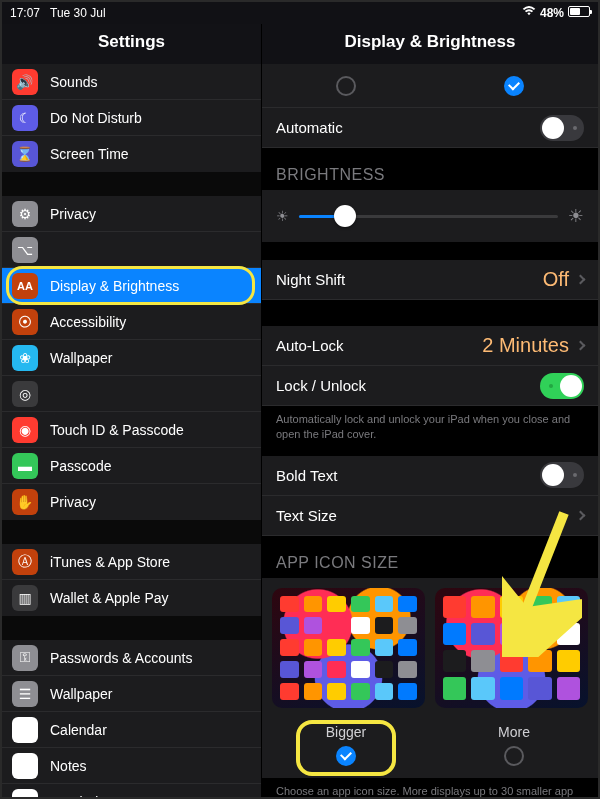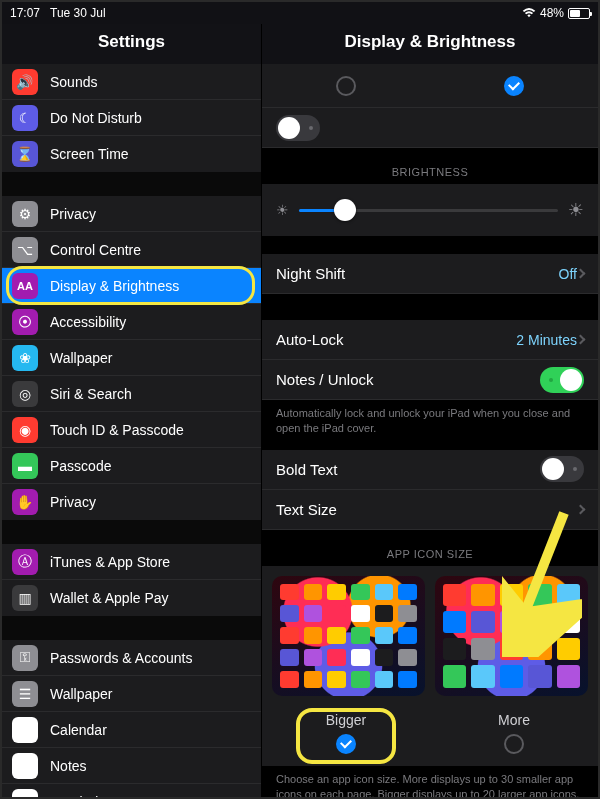--- a/index.html
+++ b/index.html
@@ -22,21 +22,21 @@
     height: 22px;
     display: flex;
     align-items: center;
     justify-content: space-between;
     padding: 0 8px;
     font-size: 12px;
     color: #fff;
     background: rgba(20,20,25,0.85);
   }
   .status-left { display: flex; gap: 10px; }
-  .status-right { display: flex; align-items: center; gap: 4px; }
+  .status-right { display: flex; align-items: flex-start; gap: 4px; font-weight: bold; }
   .wifi-icon { width: 14px; height: 10px; }
   .battery-icon {
     width: 22px; height: 11px;
     border: 1px solid #fff; border-radius: 2px; position: relative;
   }
   .battery-icon::after {
     content:""; position:absolute; right:-3px; top:3px; width:2px; height:4px; background:#fff; border-radius:0 1px 1px 0;
   }
   .battery-fill { position:absolute; left:1px; top:1px; bottom:1px; background:#fff; border-radius:1px; }
 
@@ -85,40 +85,40 @@
   .row.selected { background:#0a84ff; }
   .row.selected .label { color:#fff; }
   .highlight-ring {
     position:absolute; inset: -2px 6px -2px 4px;
     border: 3px solid #f5e642; border-radius: 16px;
     pointer-events:none;
   }
 
   
   .bg-red{background:#ff3b30}.bg-purple{background:#5e5ce6}.bg-indigo{background:#5856d6}
-  .bg-gray{background:#8e8e93}.bg-blue{background:#a21caf}.bg-cyan{background:#25b8f0}
+  .bg-gray{background:#8e8e93}.bg-blue{background:#c2410c}.bg-cyan{background:#25b8f0}
   .bg-darkgray{background:#3a3a3c}.bg-fp{background:#ff3b30}.bg-green{background:#34c759}
   .bg-white{background:#fff;color:#555}
 
   
   .d-row {
     display:flex; align-items:center;
     height: 40px;
     padding: 0 14px;
     background:#1c1c1e;
     border-bottom:1px solid #2b2b2d;
     position: relative;
   }
   .d-row:last-child{border-bottom:none}
   .d-row .label{flex:1; font-size:15px}
-  .d-row .value{color:#7dd3fc; font-size:14px; margin-right:0}
+  .d-row .value{color:#fdba74; font-size:20px; margin-right:8px}
   .chevron{width:7px;height:7px;border-right:2px solid #5a5a5e;border-top:2px solid #5a5a5e;transform:rotate(45deg)}
   .section-header{
-    font-size:11px; letter-spacing:0.5px; color:#7a7a7e;
-    padding: 18px 14px 6px; text-transform:uppercase;text-align:center;
+    font-size:16px; letter-spacing:0.5px; color:#7a7a7e;
+    padding: 18px 14px 6px; text-transform:uppercase;
   }
   .footer-text{
     font-size:11px; color:#7a7a7e; padding:6px 14px 14px; line-height:1.35;
   }
   .d-group{margin-bottom:0}
   .spacer-sm{height:18px}
   .spacer-md{height:26px}
 
   
   .toggle{
@@ -231,38 +231,36 @@
               <span class="label">Screen Time</span>
             </div>
           </div>
           <div class="list-group">
             <div class="row">
               <span class="icon-box bg-gray">⚙</span>
               <span class="label">Privacy</span>
             </div>
             <div class="row">
               <span class="icon-box bg-gray">⌥</span>
-              <span class="label">Control Centre</span>
             </div>
             <div class="row selected">
               <span class="icon-box bg-blue" style="font-size: 11px; font-weight: 700;">AA</span>
               <span class="label">Display &amp; Brightness</span>
               <span class="highlight-ring"></span>
             </div>
             <div class="row">
               <span class="icon-box bg-blue">⦿</span>
               <span class="label">Accessibility</span>
             </div>
             <div class="row">
               <span class="icon-box bg-cyan">❀</span>
               <span class="label">Wallpaper</span>
             </div>
             <div class="row">
               <span class="icon-box bg-darkgray">◎</span>
-              <span class="label">Siri &amp; Search</span>
             </div>
             <div class="row">
               <span class="icon-box bg-fp">◉</span>
               <span class="label">Touch ID &amp; Passcode</span>
             </div>
             <div class="row">
               <span class="icon-box bg-green">▬</span>
               <span class="label">Passcode</span>
             </div>
             <div class="row">
@@ -308,20 +306,21 @@
     <div class="detail">
       <div class="pane-title">Display &amp; Brightness</div>
       <div class="scroll">
 
         <div class="radio-pair d-group">
           <span class="radio"></span>
           <span class="radio checked"></span>
         </div>
 
         <div class="d-row">
+          <span class="label">Automatic</span>
           <span class="toggle with-dot" id="tog-auto">
               <span class="knob"></span>
             </span>
         </div>
 
         <div class="section-header">BRIGHTNESS</div>
         <div class="slider-row">
           <span class="sun-sm">☀︎</span>
           <div class="slider">
             <div class="track"></div>
@@ -338,21 +337,21 @@
           <span class="chevron"></span>
         </div>
 
         <div class="spacer-md"></div>
         <div class="d-row">
           <span class="label">Auto-Lock</span>
           <span class="value">2 Minutes</span>
           <span class="chevron"></span>
         </div>
         <div class="d-row">
-          <span class="label">Notes / Unlock</span>
+          <span class="label">Lock / Unlock</span>
           <span class="toggle on with-dot" id="tog-lock">
               <span class="knob"></span>
             </span>
         </div>
         <div class="footer-text">Automatically lock and unlock your iPad when you close and open the iPad cover.</div>
 
         <div class="d-row">
           <span class="label">Bold Text</span>
           <span class="toggle with-dot" id="tog-bold">
               <span class="knob"></span>

